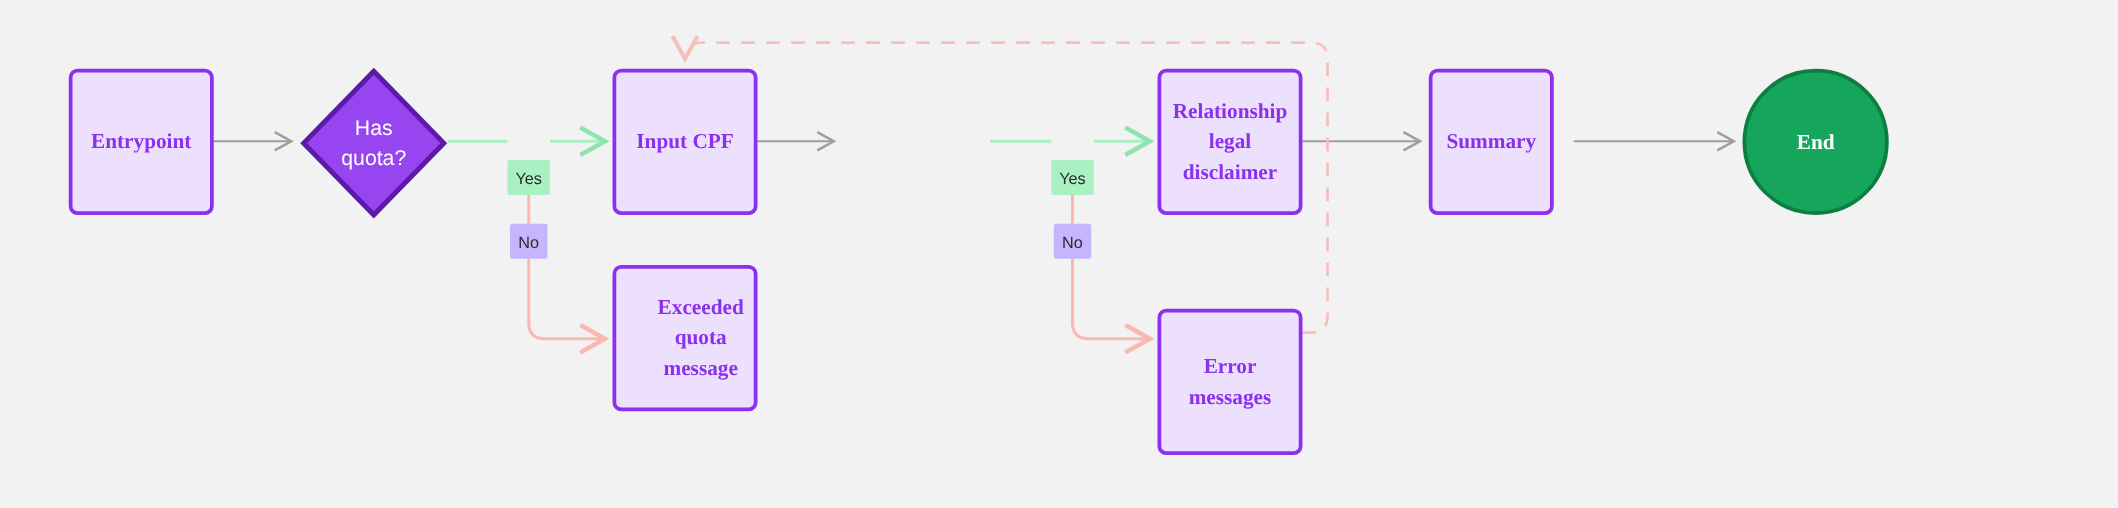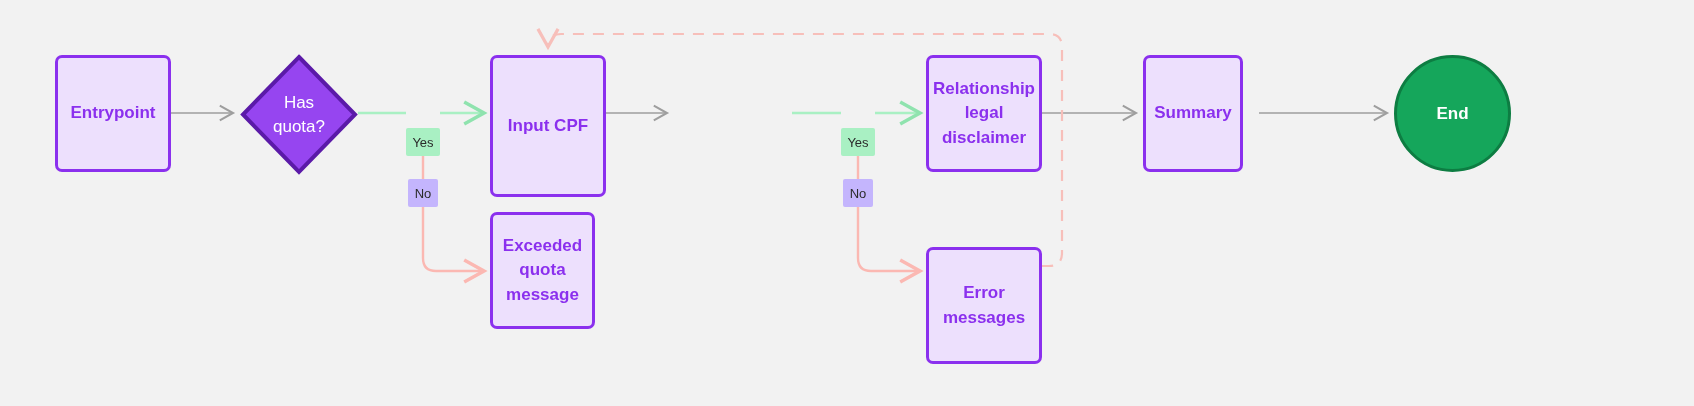--- a/index.html
+++ b/index.html
@@ -21,20 +21,21 @@
     width: 1694px;
     height: 406px;
   }
   .node {
     position: absolute;
     box-sizing: border-box;
     display: flex;
     align-items: center;
     justify-content: center;
     text-align: center;
+    font-family: Liberation Serif, serif;
   }
   .node-process {
     background: #ede0fd;
     border: 3px solid #8b30ee;
     border-radius: 7px;
     color: #8b30ee;
     font-weight: bold;
     font-size: 17px;
     line-height: 1.45;
     padding: 4px 8px;
@@ -132,25 +133,25 @@
     <span>Entrypoint</span>
   </div>
 
   <div class="node-decision-wrap" style="left:240px; top:54px; width:118px; height:121px;">
     <svg class="node-decision-shape" viewBox="0 0 118 121" xmlns="http://www.w3.org/2000/svg">
       <polygon points="59,3 115,60.5 59,118 3,60.5" fill="#9645f0" stroke="#5b1aa8" stroke-width="4"></polygon>
     </svg>
     <div class="node-decision-label">Has<br>quota?</div>
   </div>
 
-  <div class="node node-process" style="left:490px; top:55px; width:116px; height:142px;">
+  <div class="node node-process" style="left:490px; top:55px; width:116px; height:117px;">
     <span>Input CPF</span>
   </div>
 
-  <div class="node node-process" style="left:490px; top:212px; width:105px; height:117px;">
+  <div class="node node-process" style="left:490px; top:212px; width:116px; height:117px;justify-content:flex-end;">
     <span>Exceeded<br>quota<br>message</span>
   </div>
 
 
   <div class="node node-process" style="left:926px; top:55px; width:116px; height:117px;">
     <span>Relationship<br>legal<br>disclaimer</span>
   </div>
 
   <div class="node node-process" style="left:926px; top:212px; width:116px; height:117px;margin-top:35px;">
     <span>Error<br>messages</span>

